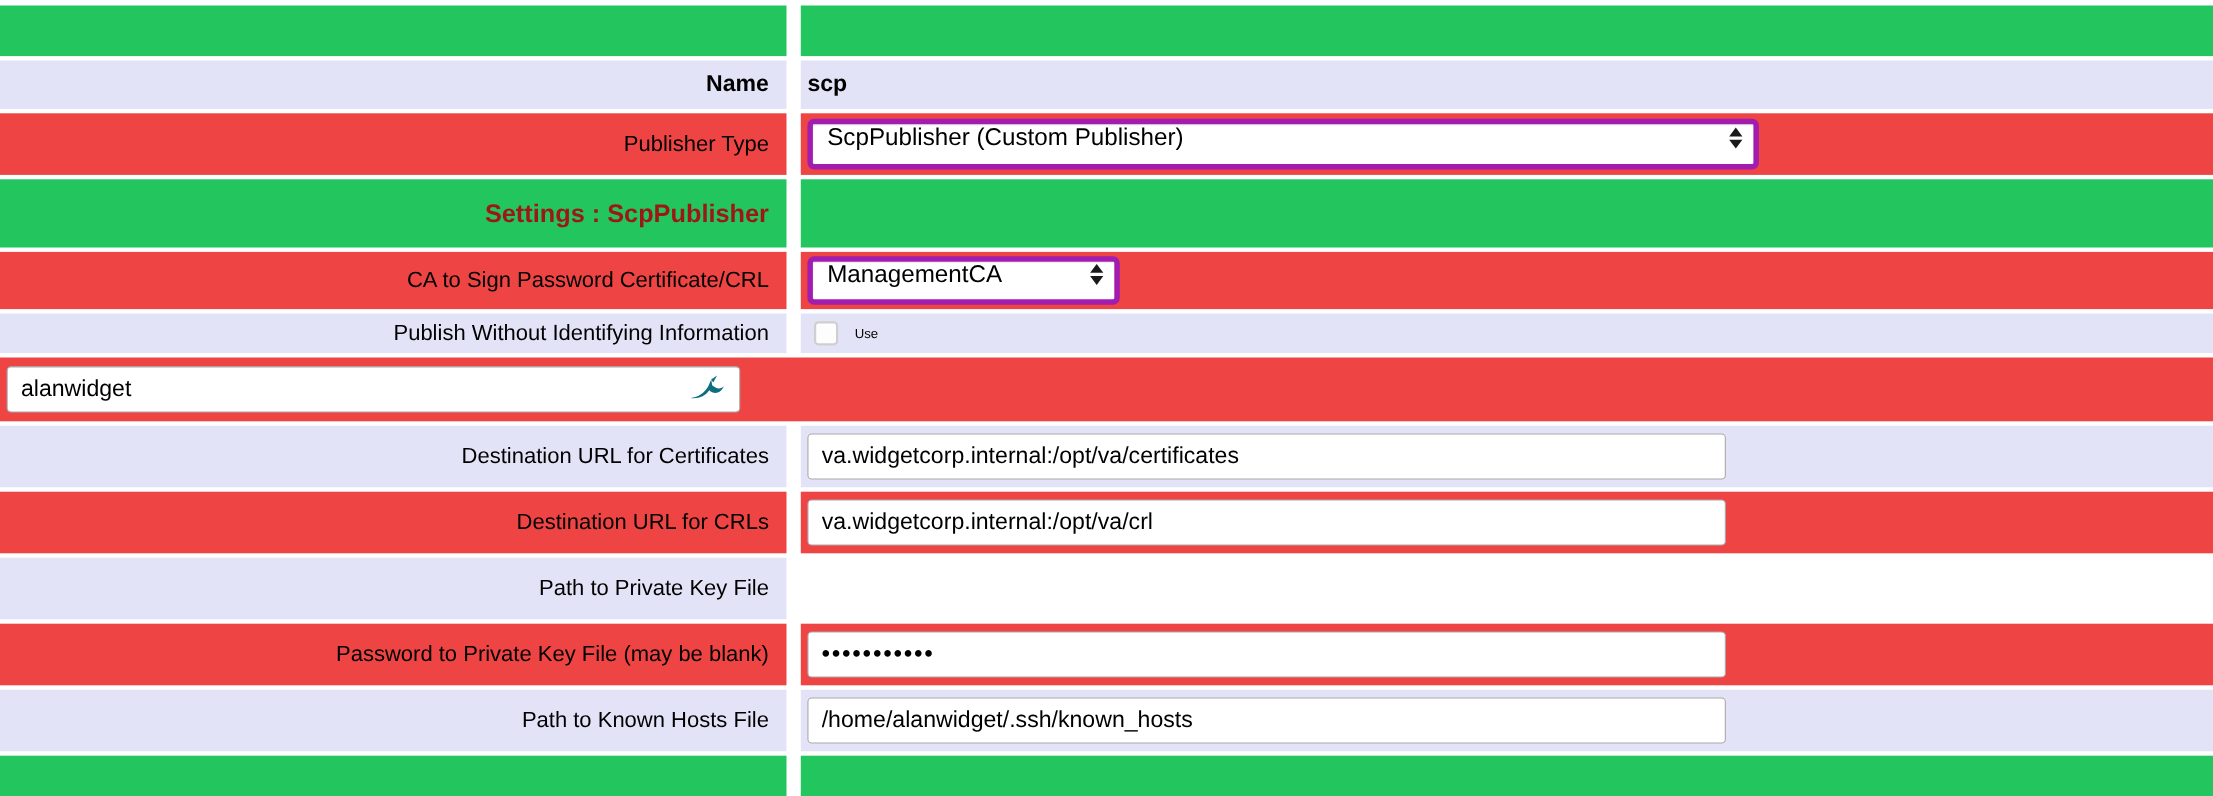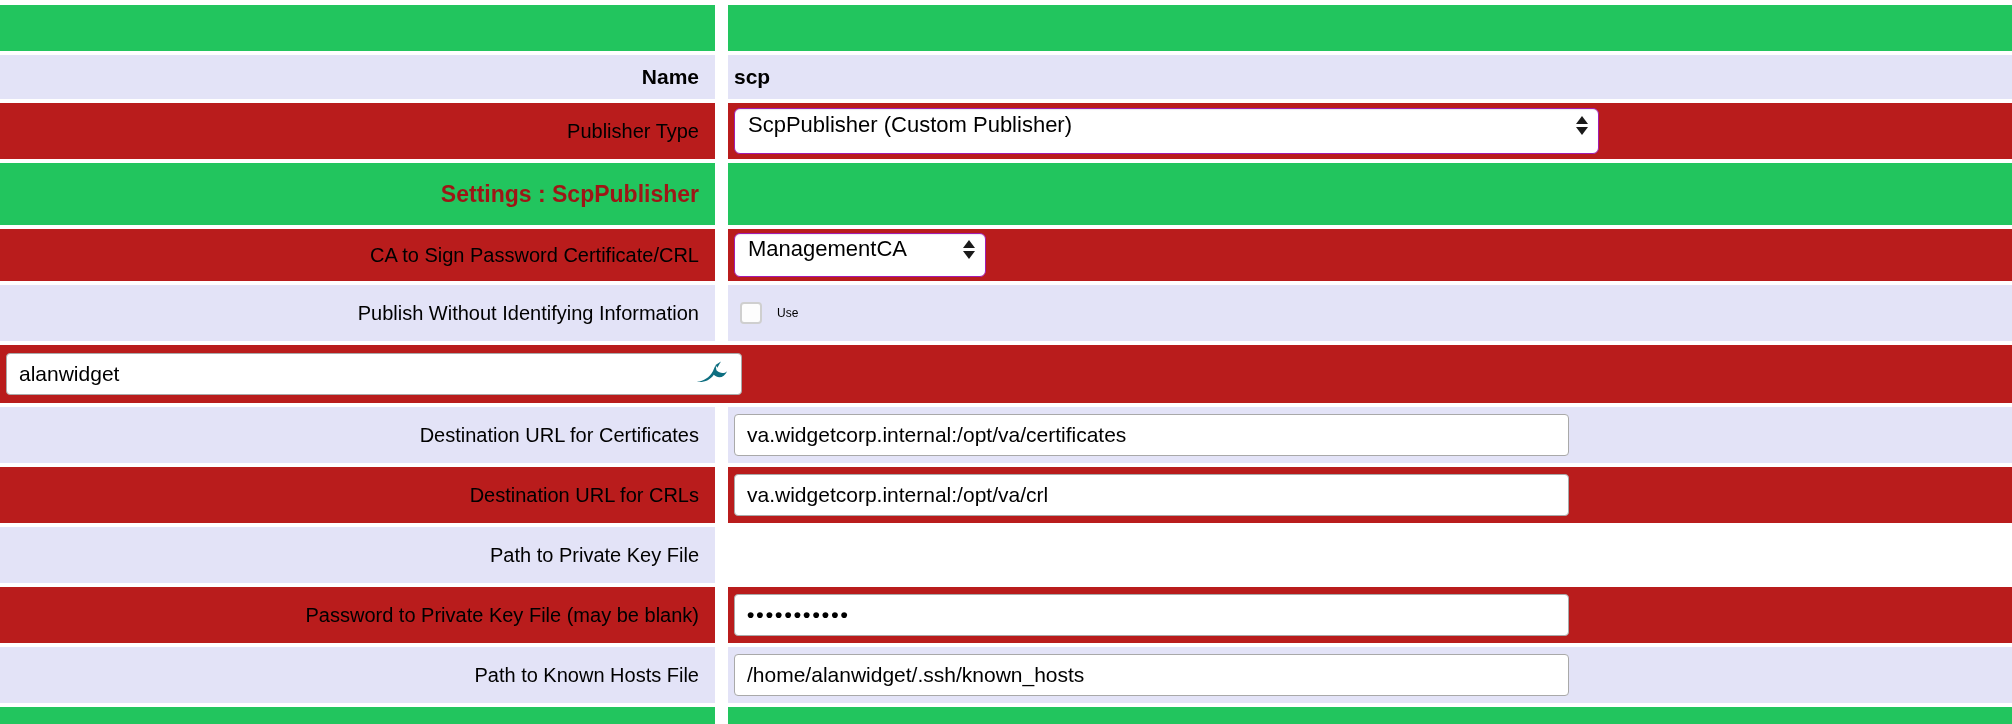--- a/index.html
+++ b/index.html
@@ -7,58 +7,58 @@
   .page{
     width:2012px;height:724px;overflow:hidden;background:#fff;
     display:flex;flex-direction:column;gap:4px;padding-top:5px;box-sizing:border-box;
   }
   .row{display:flex;gap:13px;flex:0 0 auto;}
   .cell-l{flex:0 0 715px;width:715px;display:flex;align-items:center;justify-content:flex-end;
           padding-right:16px;box-sizing:border-box;}
   .cell-r{flex:1;display:flex;align-items:center;padding-left:6px;box-sizing:border-box;}
   .peach .cell-l,.peach .cell-r{background:#22c55e;}
   .dark  .cell-l,.dark  .cell-r{background:#e3e3f7;}
-  .light .cell-l,.light .cell-r{background:#b91c1c;}
+  .light .cell-l,.light .cell-r{background:#ef4444;}
 
   .h-top{height:46px;}
   .h-name{height:44px;justify-content:space-between;}
   .h-ptype{height:56px;}
   .h-settings{height:62px;}
   .h-ca{height:52px;}
-  .h-anon{height:56px;}
+  .h-anon{height:36px;}
   .h-user{height:58px;}
   .h-std{height:56px;}
   .h-bottom{flex:1 1 auto;}
 
   .lbl{font-size:20px;line-height:1.15;text-align:right;}
   .lbl-bold{font-weight:700;font-size:21px;}
   .val-bold{font-weight:700;font-size:21px;}
   .settings-title{font-size:23px;font-weight:700;color:#9e1616;}
 
   .ti{width:835px;height:42px;border:1px solid #a9a9a9;border-radius:4px;background:#fff;
       font-family:inherit;font-size:21px;color:#000;padding:0 12px;box-sizing:border-box;outline:none;}
   .pwd{letter-spacing:2px;font-weight:700;}
 
-  .select{display:flex;align-items:center;background:#fff;border:1px solid #a21caf;border-radius:6px;
+  .select{display:flex;align-items:center;background:#fff;border:5px solid #a21caf;border-radius:6px;
           height:46px;padding:0 10px 12px 13px;box-sizing:border-box;font-size:22px;cursor:default;
           box-shadow:0 1px 1px rgba(0,0,0,0.08) inset;}
   .sel-wide{width:865px;}
-  .sel-narrow{width:252px;height:44px;}
+  .sel-narrow{width:284px;height:44px;}
   .select .txt{flex:1;white-space:nowrap;overflow:hidden;}
   .arrows{display:flex;flex-direction:column;align-items:center;gap:3px;margin-left:12px;}
   .a-up{width:0;height:0;border-left:6px solid transparent;border-right:6px solid transparent;
         border-bottom:8px solid #1a1a1a;}
   .a-down{width:0;height:0;border-left:6px solid transparent;border-right:6px solid transparent;
           border-top:8px solid #1a1a1a;}
 
   .checkbox{appearance:none;-webkit-appearance:none;width:22px;height:22px;margin:0 0 0 6px;
             border:2px solid #cfcfcf;border-radius:4px;background:#fdfdfd;}
   .use-lbl{font-size:12px;margin-left:15px;}
 
-  .userwrap{position:relative;width:736px;}
+  .userwrap{position:relative;width:667px;}
   .userwrap .ti{width:100%;padding-right:60px;}
   .dashlane{position:absolute;right:14px;top:50%;transform:translateY(-54%);
             width:32px;height:26px;display:block;cursor:pointer;}
 </style>
 </head>
 <body>
 
 <div class="page">
 
   <div class="row peach h-top">

